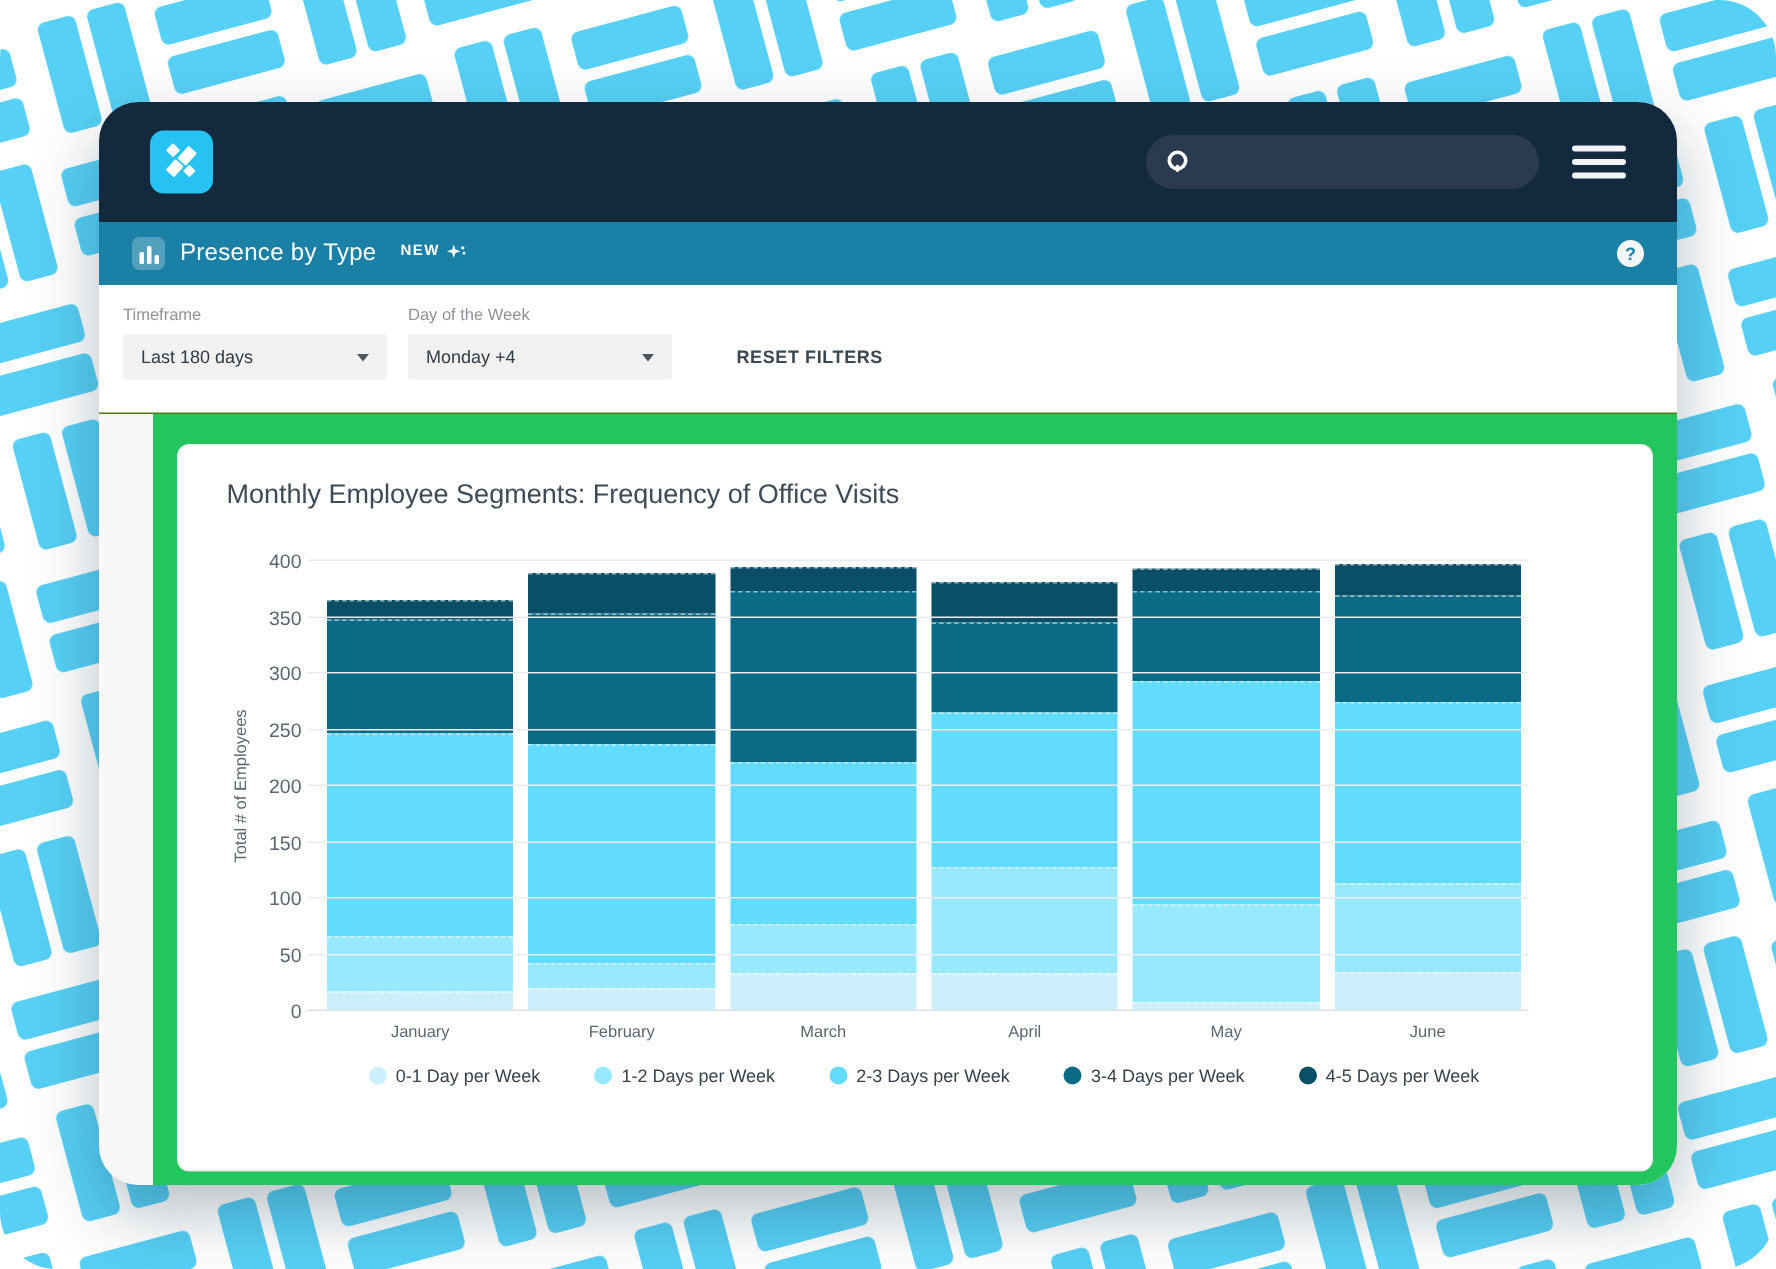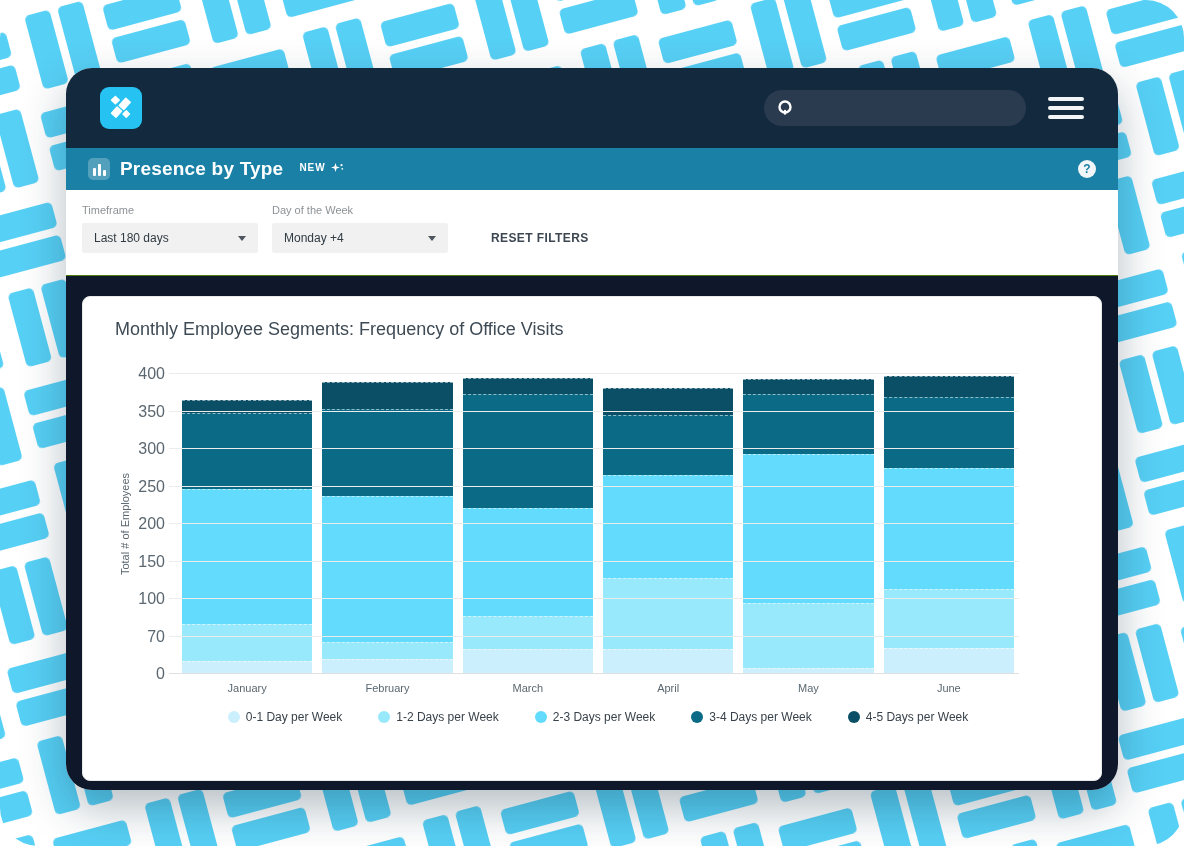--- a/index.html
+++ b/index.html
@@ -20,45 +20,45 @@
   .logo { width:42px; height:42px; border-radius:9px; background:#26C3F2; display:flex; align-items:center; justify-content:center; cursor:pointer; }
   .topbar .spacer { flex:1; }
   .searchbar { width:262px; height:36px; border-radius:18px; background:#2A3B50; display:flex; align-items:center; padding:0 12px; margin-right:22px; }
   .hamburger { width:36px; display:flex; flex-direction:column; gap:5px; cursor:pointer; }
   .hamburger span { display:block; height:4px; border-radius:2px; background:#f2f4f6; }
 
   
   .appbar { height:42px; background:#1A80A6; display:flex; align-items:center; padding:0 22px; flex:none; color:#fff; }
   .appbar-icon { width:22px; height:22px; border-radius:5px; background:rgba(255,255,255,.25); display:flex; align-items:flex-end; justify-content:center; gap:2px; padding:4px 4px; margin-right:10px; }
   .appbar-icon i { display:block; width:3px; background:#fff; border-radius:1px; }
-  .appbar-title { font-size:19px; font-weight:bold; letter-spacing:.2px; }
+  .appbar-title { font-size:16px; font-weight:normal; letter-spacing:.2px; }
   .badge { margin-left:16px; font-size:10px; font-weight:bold; letter-spacing:1px; display:flex; align-items:flex-start; gap:4px; }
   .appbar .spacer { flex:1; }
   .help-btn { width:18px; height:18px; border-radius:50%; background:#f2f6f8; color:#1A80A6; font-size:12px; font-weight:bold; display:flex; align-items:center; justify-content:center; cursor:pointer; }
 
   
   .filters { background:#ffffff; padding:14px 16px 22px 16px; display:flex; align-items:flex-end; gap:14px; flex:none; border-bottom:1px solid #4d7c0f; }
   .filter-group { display:flex; flex-direction:column; gap:7px; }
   .filter-label { font-size:11px; color:#8d9296; }
   .filter-select { width:176px; height:30px; background:#f1f1f1; border:none; display:flex; align-items:center; justify-content:space-between; padding:0 12px; font-size:12px; color:#303a42; cursor:pointer; border-radius:2px; }
   .caret { width:0; height:0; border-left:4px solid transparent; border-right:4px solid transparent; border-top:5px solid #4d565e; }
   .reset-btn { height:30px; display:flex; align-items:center; margin-left:29px; font-size:12px; font-weight:bold; letter-spacing:.4px; color:#3d4751; background:none; border:none; cursor:pointer; font-family:"Liberation Sans", sans-serif; }
 
   
-  .content { flex:1; background:#0f172a; padding:20px 16px; }
+  .content { flex:1; background:#22c55e; padding:20px 16px;margin-left:36px; }
   .card { background:#fff; border:1px solid #e9e9e9; border-radius:8px; height:485px; padding:22px 0 0 32px; position:relative; }
   .card-title { font-size:18px; color:#3E4A54; font-weight:500; }
   .card-subtitle { font-size:12px; color:#55616C; margin-top:7px; }
 
   
   .chart-wrap { position:relative; height:300px; margin:34px 82px 0 62px; }
   .y-axis-title { position:absolute; left:-52px; top:50%; transform:translate(-50%,-50%) rotate(-90deg); transform-origin:center; font-size:11px; color:#5b6770; white-space:nowrap; }
   .gridline { position:absolute; left:-8px; right:0; height:1px; background:#ececec; }
   .gridline.zero { background:#e0e0e0; }
-  .y-tick-label { position:absolute; right:calc(100% + 12px); font-size:16px; color:#5b6770; transform:translateY(50%); }
+  .y-tick-label { position:absolute; right:calc(100% + 12px); font-size:13px; color:#5b6770; transform:translateY(50%); }
   .bars { position:absolute; inset:0; display:flex; align-items:flex-end; }
   .bar-col { flex:1; display:flex; justify-content:center; padding:0 5px; height:100%; align-items:flex-end; }
   .bar { width:100%; display:flex; flex-direction:column-reverse; cursor:pointer; }
   .seg { width:100%; border-top:1px dashed rgba(255,255,255,.55); }
   .x-labels { display:flex; margin:8px 82px 0 62px; }
   .x-labels span { flex:1; text-align:center; font-size:11px; color:#5b6770; }
   .legend { display:flex; justify-content:center; gap:36px; margin:16px 82px 0 62px; }
   .legend-item { display:flex; align-items:center; gap:6px; cursor:pointer; }
   .legend-dot { width:12px; height:12px; border-radius:50%; }
   .legend-label { font-size:12px; color:#39424A; }
@@ -211,21 +211,21 @@
                   <div class="seg" style="height: 59.25px; background: rgb(153, 233, 253);"></div>
                   <div class="seg" style="height: 120.75px; background: rgb(98, 219, 252);"></div>
                   <div class="seg" style="height: 71.25px; background: rgb(11, 106, 134);"></div>
                   <div class="seg" style="height: 21px; background: rgb(10, 79, 102);"></div>
                 </div>
               </div>
             </div>
         <div class="gridline zero" style="bottom: 0px;"></div>
             <span class="y-tick-label" style="bottom: 0px;">0</span>
             <div class="gridline" style="bottom: 37.5px;"></div>
-            <span class="y-tick-label" style="bottom: 37.5px;">70</span>
+            <span class="y-tick-label" style="bottom: 37.5px;">50</span>
             <div class="gridline" style="bottom: 75px;"></div>
             <span class="y-tick-label" style="bottom: 75px;">100</span>
             <div class="gridline" style="bottom: 112.5px;"></div>
             <span class="y-tick-label" style="bottom: 112.5px;">150</span>
             <div class="gridline" style="bottom: 150px;"></div>
             <span class="y-tick-label" style="bottom: 150px;">200</span>
             <div class="gridline" style="bottom: 187.5px;"></div>
             <span class="y-tick-label" style="bottom: 187.5px;">250</span>
             <div class="gridline" style="bottom: 225px;"></div>
             <span class="y-tick-label" style="bottom: 225px;">300</span>

